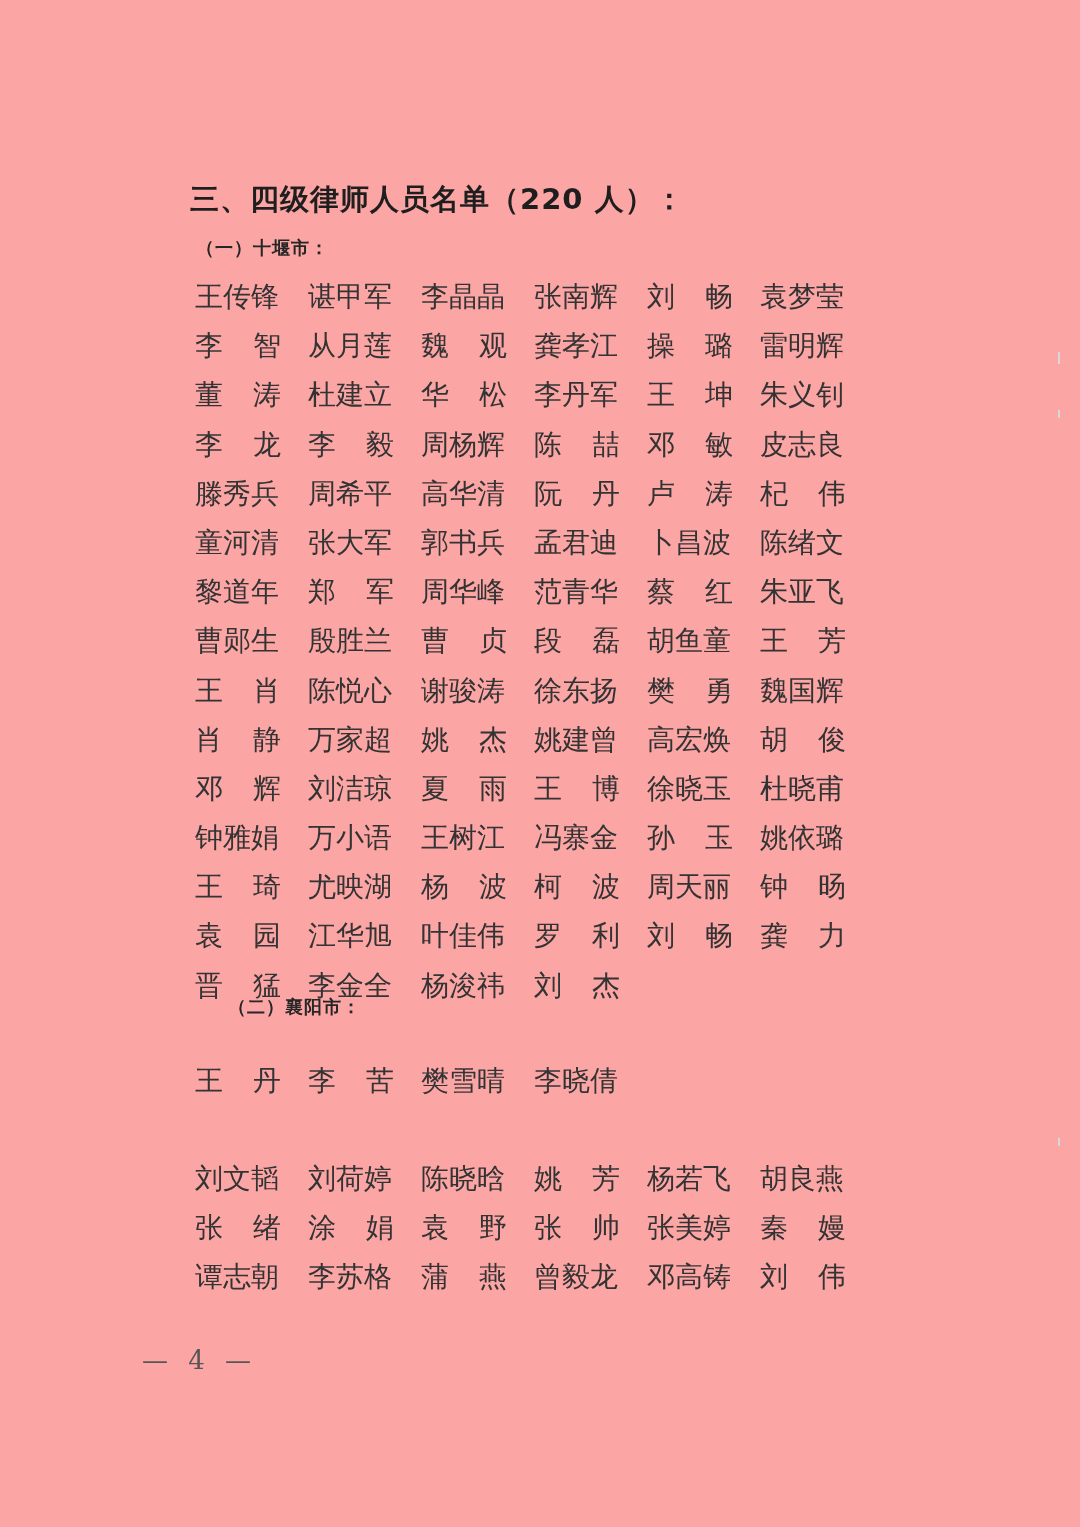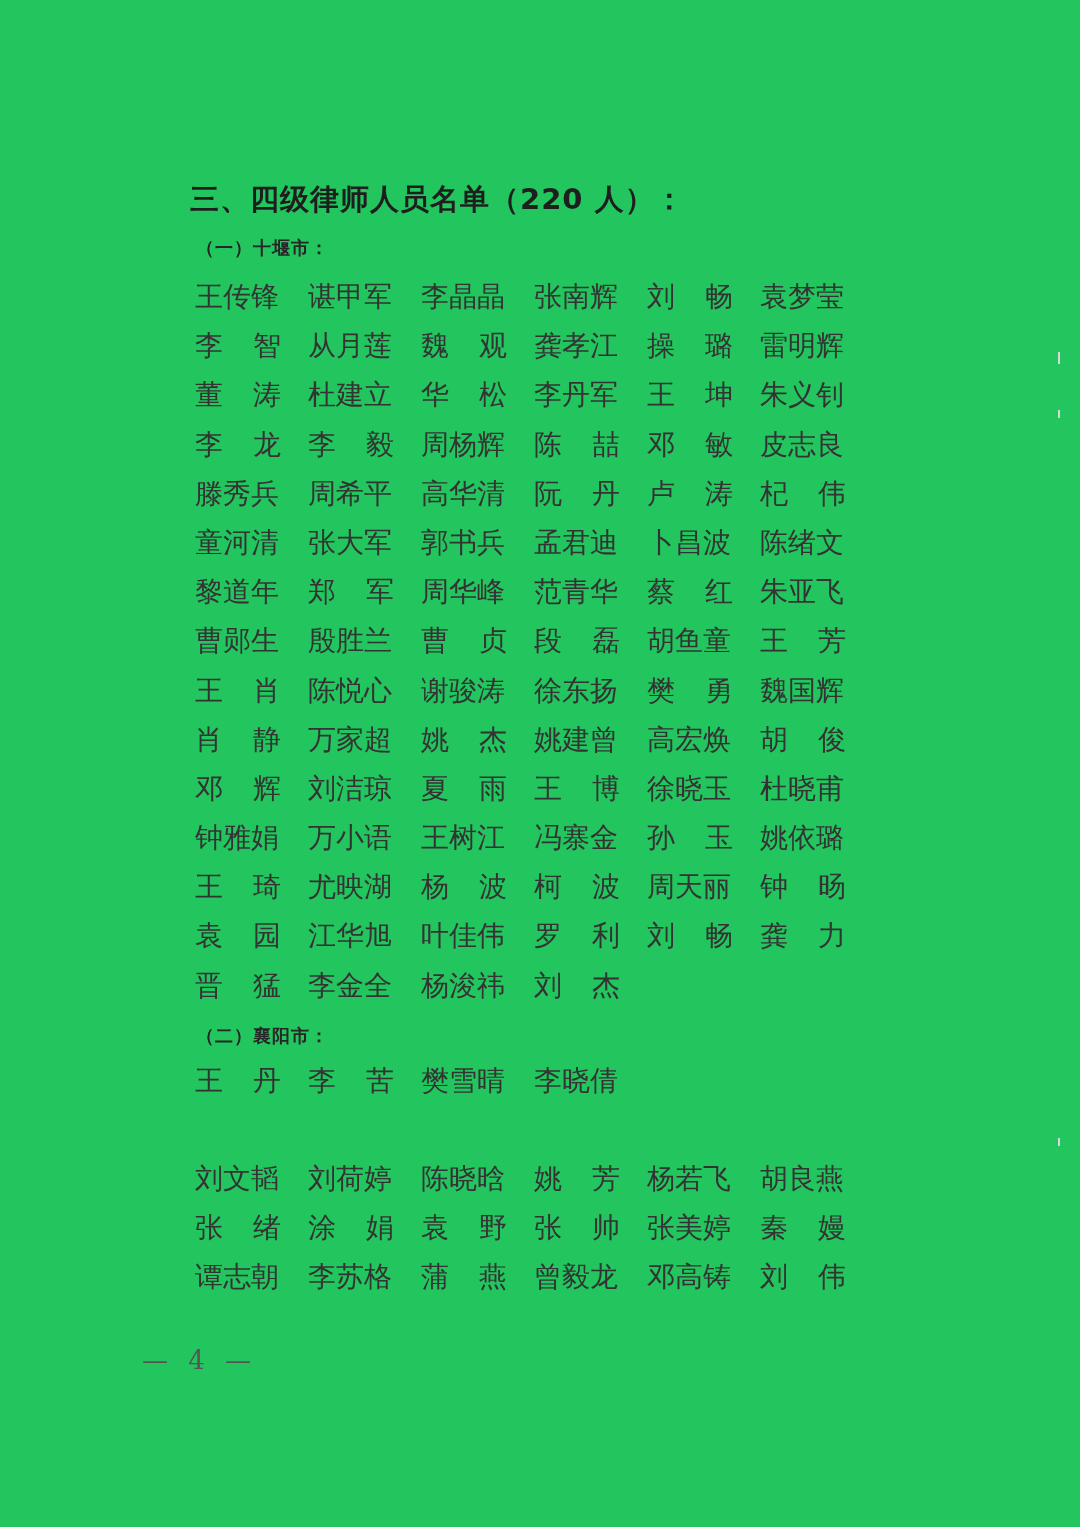--- a/index.html
+++ b/index.html
@@ -13,21 +13,21 @@
       position: relative;
       overflow: hidden;
       font-family: "DejaVu Serif", "Liberation Serif", serif;
       color: #2b2b2b;
     }
     .page {
       position: absolute;
       left: 0; top: 0;
       width: 1080px;
       height: 1527px;
-      background: #22c55e;
+      background: #fca5a5;
     }
     .section-title {
       position: absolute;
       left: 190px;
       top: 180px;
       font-size: 29px;
       font-weight: bold;
       letter-spacing: 1px;
       color: #1e1e1e;
       font-family: "DejaVu Sans", "Liberation Sans", sans-serif;
@@ -284,21 +284,21 @@
         <span>猛</span>
       </div>
       <div class="name three">李金全</div>
       <div class="name three">杨浚祎</div>
       <div class="name">
         <span>刘</span>
         <span>杰</span>
       </div>
     </div>
 
-  <div class="city-heading" style="top:1024px;">（二）襄阳市：</div>
+  <div class="city-heading" style="top:995px;margin-left:32px;">（二）襄阳市：</div>
   <div class="name-grid" id="grid-1" style="top:1056px;">
       <div class="name">
         <span>王</span>
         <span>丹</span>
       </div>
       <div class="name">
         <span>李</span>
         <span>苦</span>
       </div>
       <div class="name three">樊雪晴</div>

